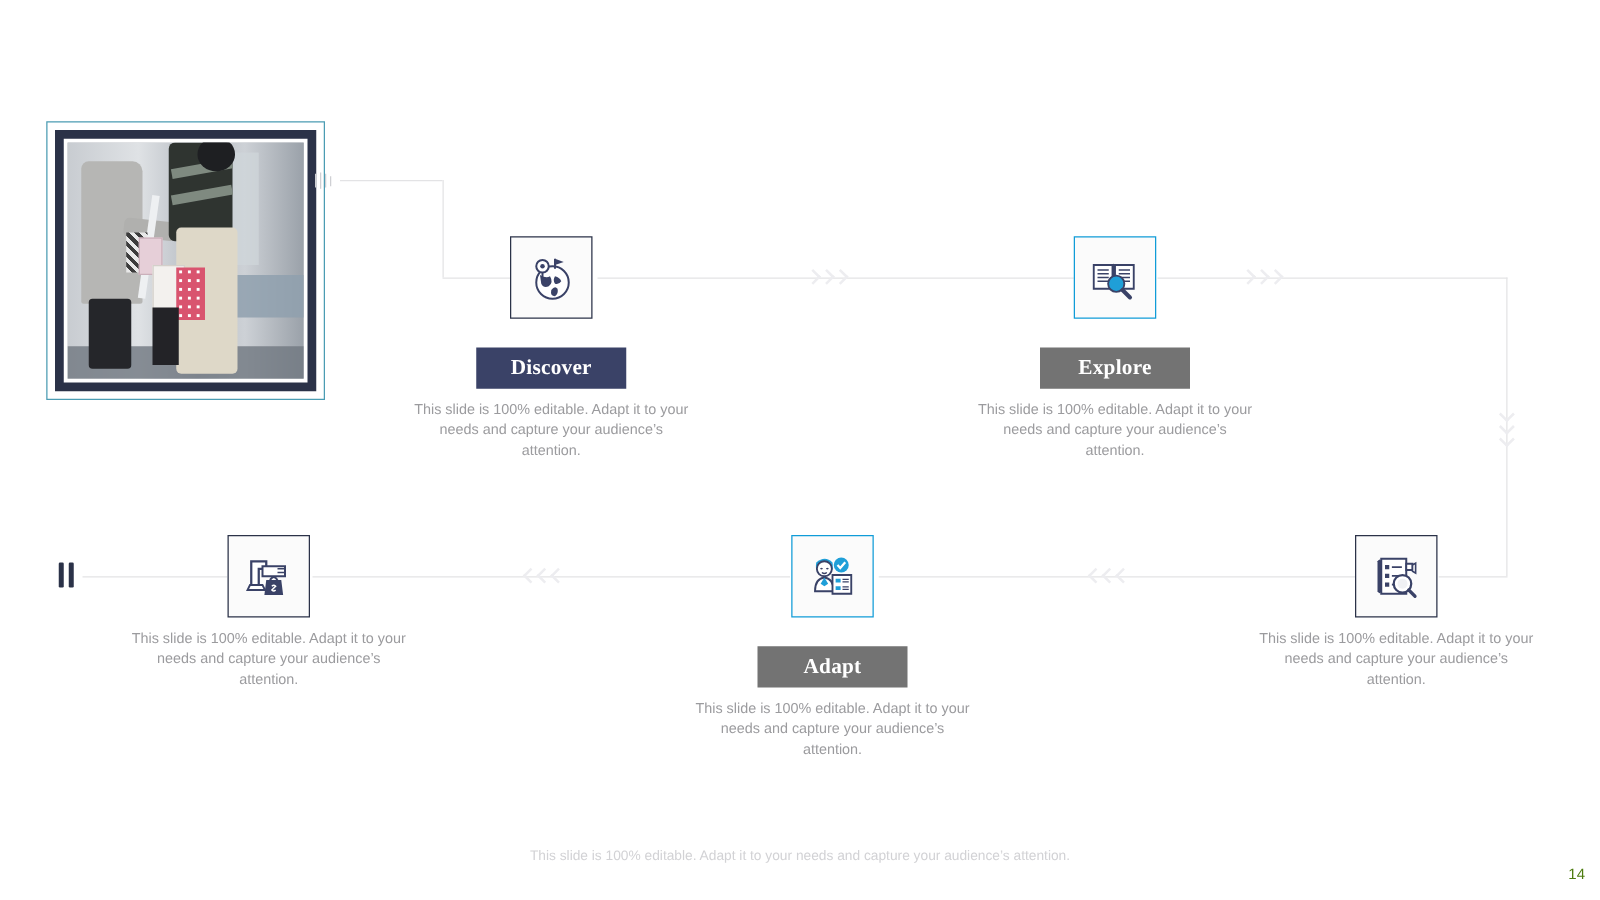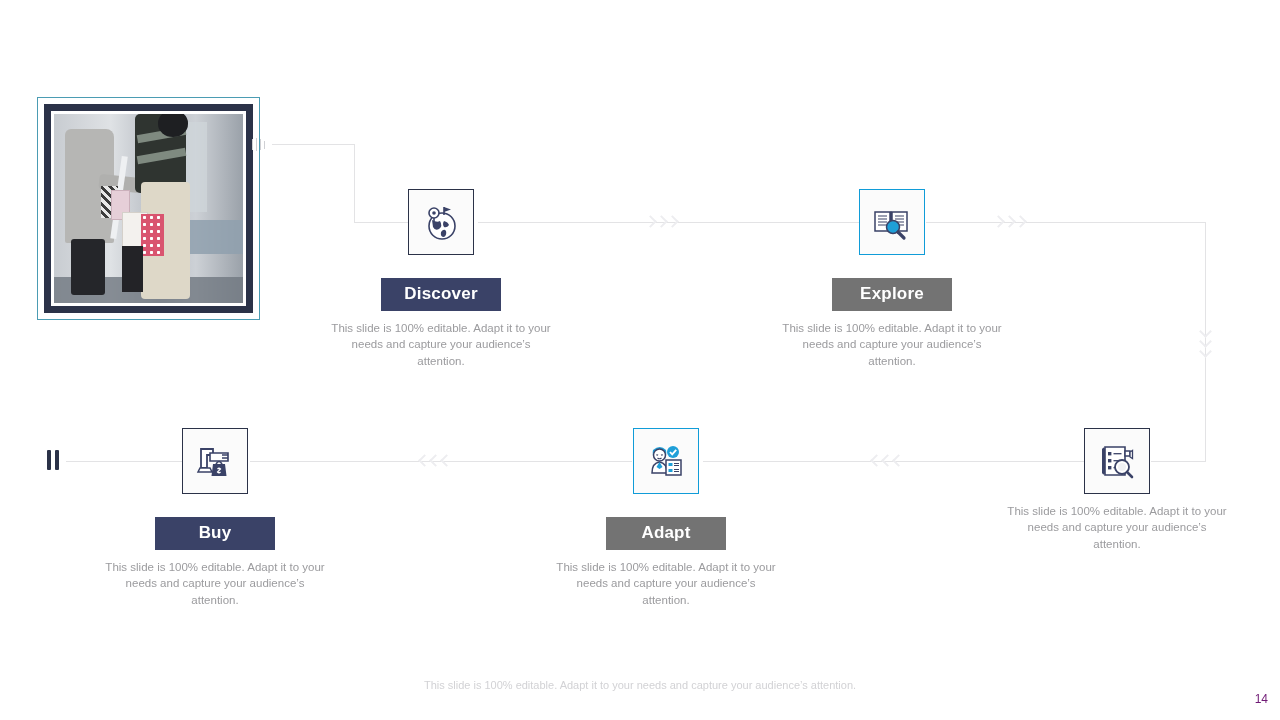--- a/index.html
+++ b/index.html
@@ -96,38 +96,38 @@
     background: #fbfbfb; border: 1px solid #2b3248;
     display: flex; align-items: center; justify-content: center;
   }
   .icon-box.blue { border-color: #109cd8; }
   .icon-box svg { display: block; }
 
   .stage-label {
     margin: 23px auto 0; display: inline-block;
     min-width: 120px; padding: 7px 22px 8px;
     font-size: 17px; font-weight: bold; color: #ffffff;
-    letter-spacing: .2px; line-height: 1.05;
+    letter-spacing: .2px; line-height: 1.05; font-family: Liberation Serif, serif;
   }
   .stage-label.navy { background: #3a4267; }
   .stage-label.blue { background: #737373; }
 
   .stage-desc {
     margin: 9px auto 0; width: 225px;
     font-size: 11.5px; line-height: 1.42; color: #9b9b9e;
   }
 
   
   .footer-note {
     position: absolute; left: 0; right: 0; top: 679px;
     text-align: center; font-size: 11px; color: #d2d2d5;
   }
   .page-num {
     position: absolute; right: 12px; top: 692px;
-    font-size: 12px; color: #701a75;
+    font-size: 12px; color: #4d7c0f;
   }
 </style>
 </head>
 <body>
 
 <div class="slide">
 
 
   <div class="photo-frame">
     <div class="photo-inner">
@@ -253,21 +253,20 @@
           <path d="M7 9 h12 v6 h-6 v13 h-6 z" fill="#fff" stroke="#3a4267" stroke-width="1.8"></path>
           <path d="M6 28 h10 l2 4 H4 z" fill="#fff" stroke="#3a4267" stroke-width="1.5"></path>
           <path d="M16 13 h18 v8 H16 z" fill="#fff" stroke="#3a4267" stroke-width="1.6"></path>
           <path d="M28 15 h6 M28 18 h6" stroke="#3a4267" stroke-width="1.3"></path>
           <path d="M19 24 h12 l1.5 12 H17.5 z" fill="#3a4267"></path>
           <path d="M22 24 q3 -5 6 0" fill="none" stroke="#3a4267" stroke-width="1.6"></path>
           <path d="M23.5 29 q1.5 -1.5 3 0 q-1.5 1.5 -3 3 q1.5 1.5 3 0" fill="none" stroke="#fff" stroke-width="1.2"></path>
         </svg>
       </span>
     </div>
-    <div class="stage-label navy">Buy</div>
     <div class="stage-desc">This slide is 100% editable. Adapt it to your needs and capture your audience’s attention.</div>
   </div>
 
   <div class="node" style="left:526px; top:428px;">
     <div class="icon-box blue">
       <span>
         <svg width="42" height="42" viewBox="0 0 42 42">
           <path d="M8 10 q7 -6 13 0 q1 5 -1 7 h-11 q-2 -2 -1 -7 z" fill="#1f9fd8"></path>
           <circle cx="14.5" cy="15" r="6" fill="#fff" stroke="#3a4267" stroke-width="1.5"></circle>
           <path d="M11.5 14.5 q.7 1.2 1.4 0 M16.2 14.5 q.7 1.2 1.4 0" stroke="#3a4267" stroke-width="1.1" fill="none"></path>

